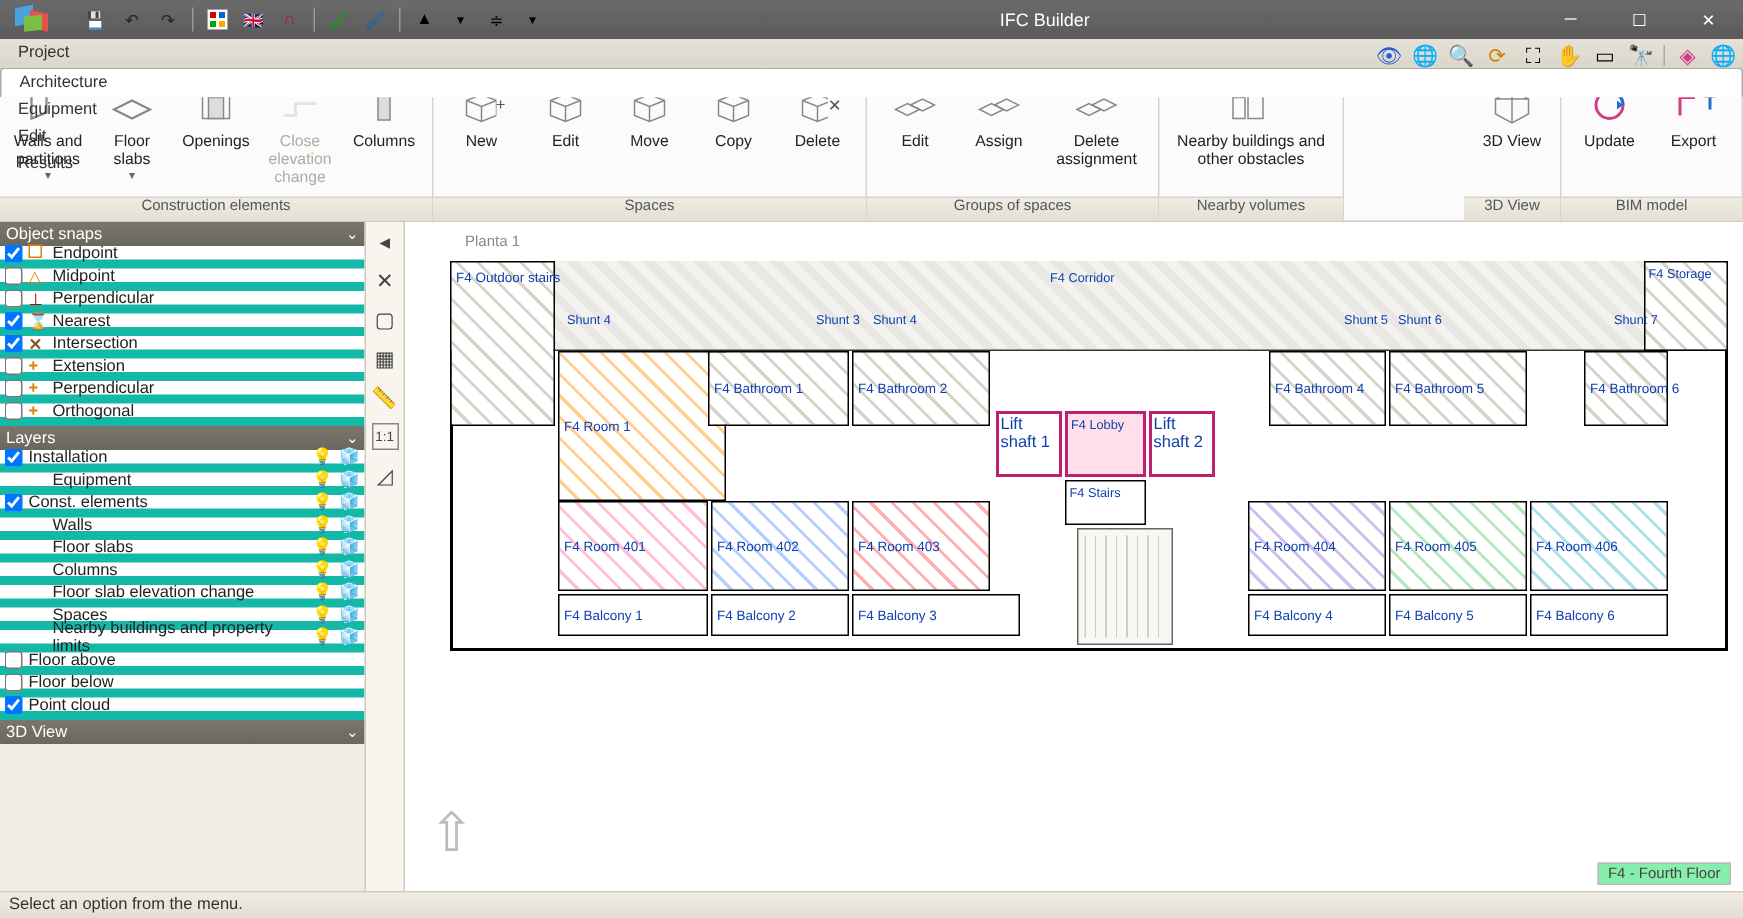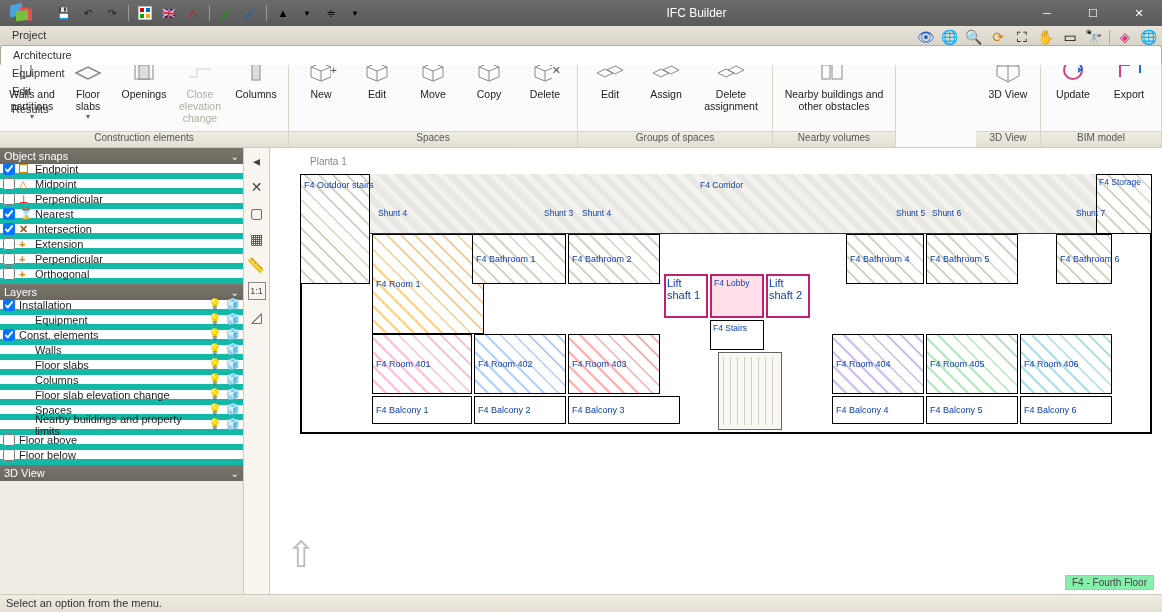--- a/index.html
+++ b/index.html
@@ -437,20 +437,24 @@
           <span class="cube">🧊</span>
         </div>
         <div class="layer-row">
           <input type="checkbox" style="">
           <span class="name">Floor above</span>
         </div>
         <div class="layer-row">
           <input type="checkbox" style="">
           <span class="name">Floor below</span>
         </div>
+        <div class="layer-row">
+          <input type="checkbox" checked="" style="">
+          <span class="name">Point cloud</span>
+        </div>
       </div>
     <div class="panel-hdr">
         <span>3D View</span>
         <span class="chev">⌄</span>
       </div>
   </div>
 
   <div class="vtoolbar">
     <span>◂</span>
     <span>✕</span>

